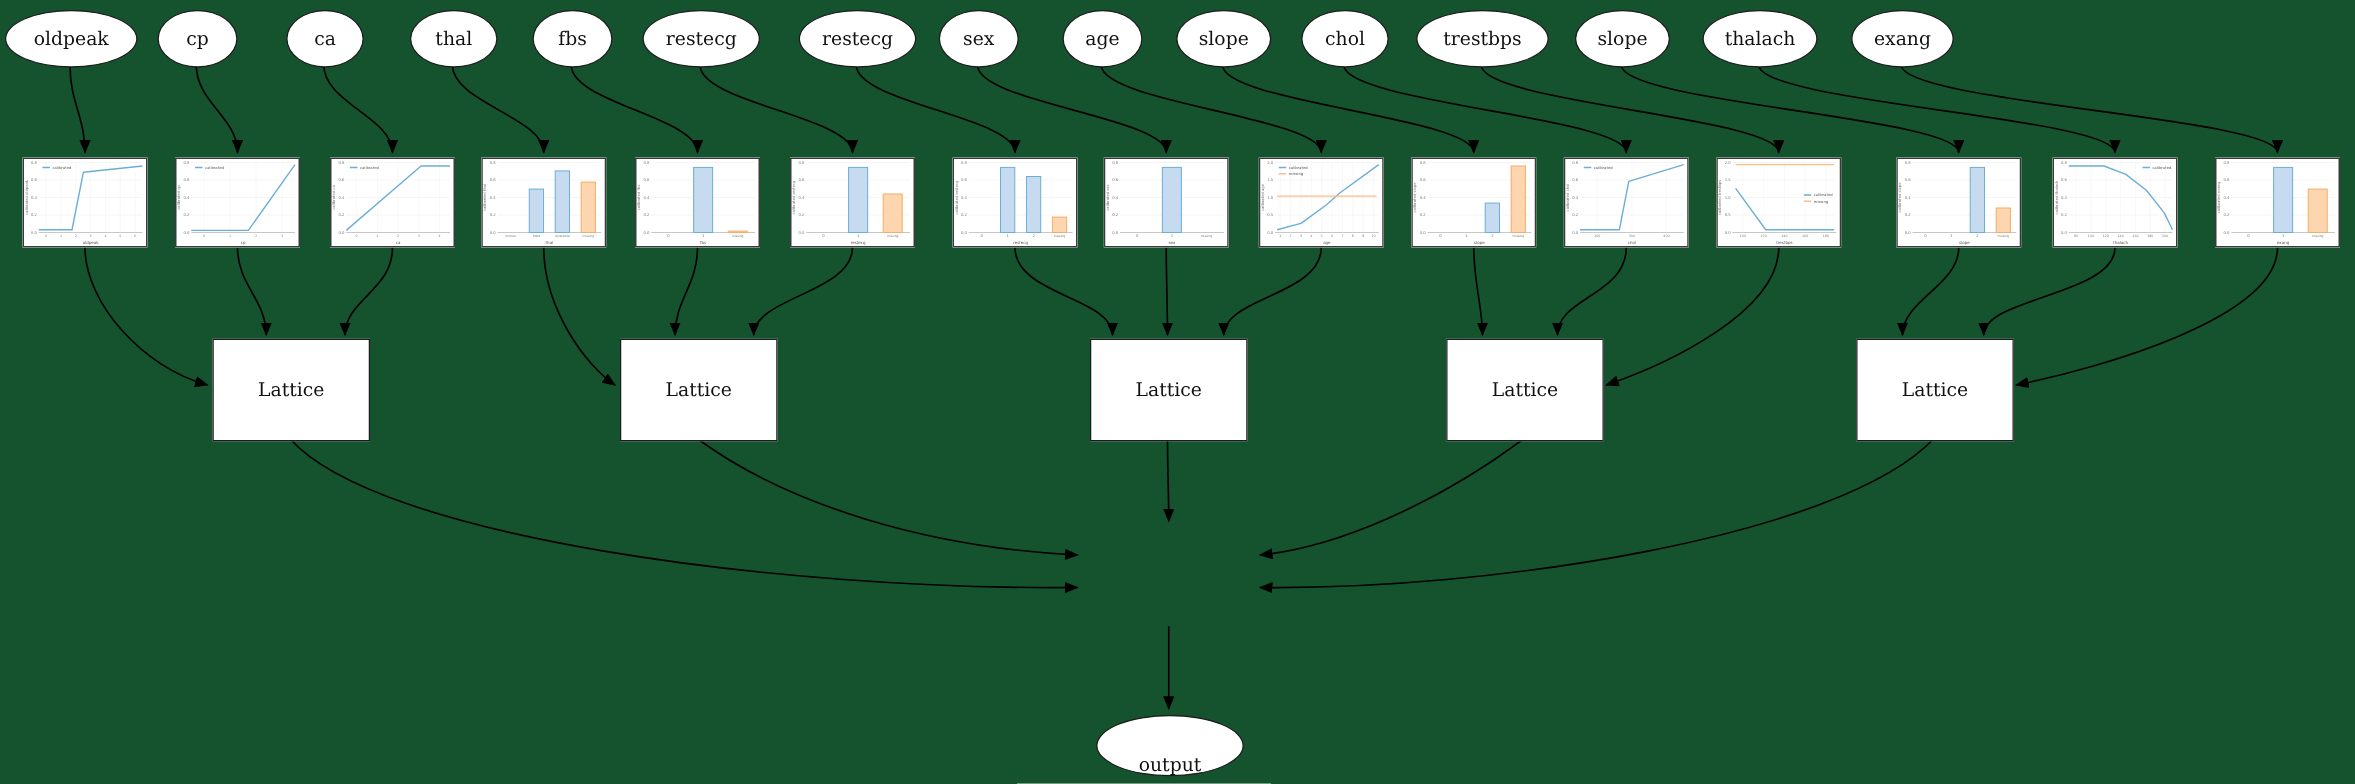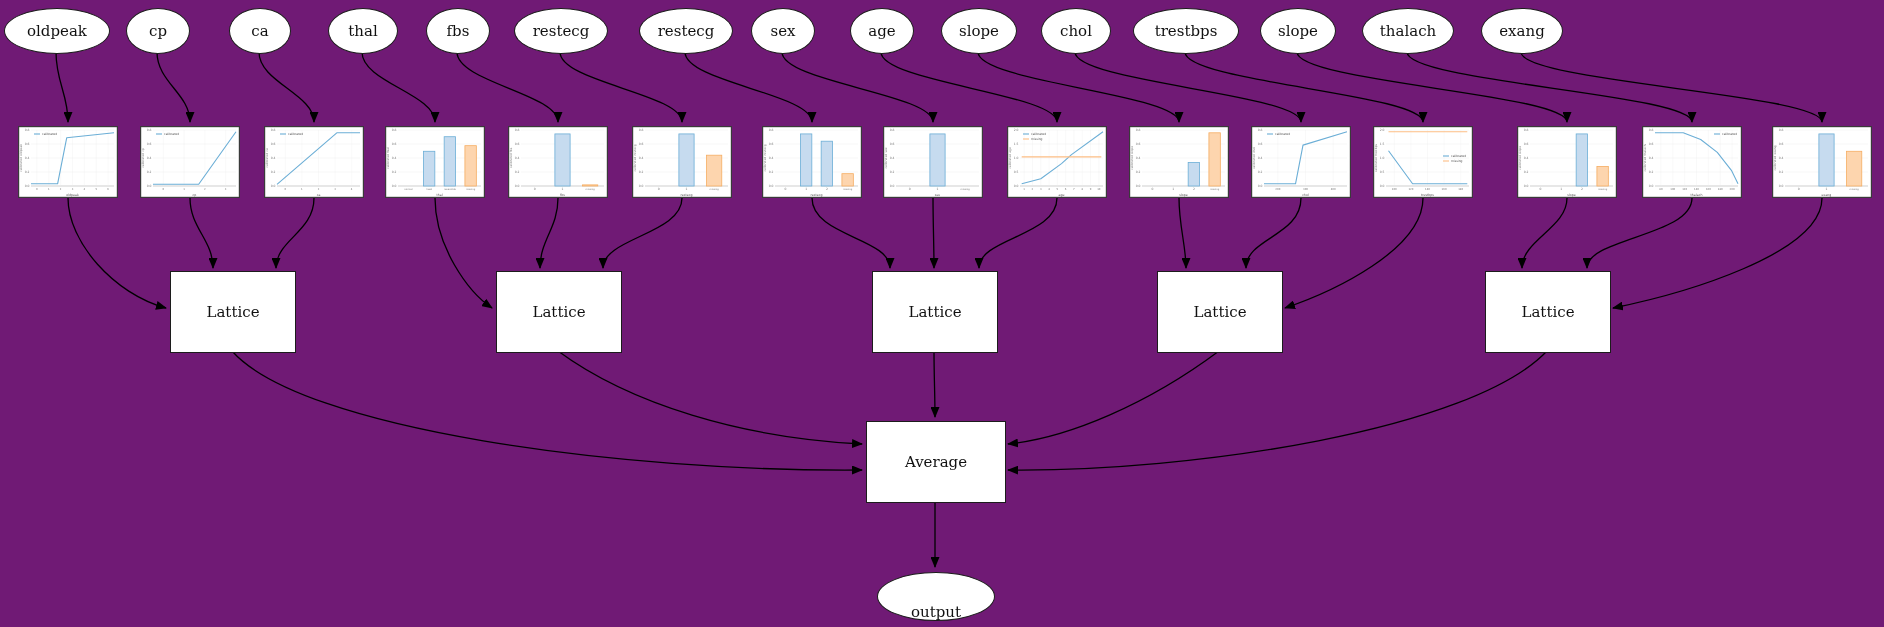--- a/index.html
+++ b/index.html
@@ -1,16 +1,16 @@
 <!DOCTYPE html>
 <html><head>
 <meta charset="utf-8">
 <style>
   html,body{margin:0;padding:0;background:#ffffff;}
-  .canvas{position:relative;width:1884px;height:627px;background:#701a75;overflow:hidden;
+  .canvas{position:relative;width:1884px;height:627px;background:#14532d;overflow:hidden;
           font-family:"DejaVu Serif", serif;}
   .edges{position:absolute;left:0;top:0;z-index:1;}
   .node{position:absolute;z-index:2;display:flex;align-items:center;justify-content:center;
         background:#fff;color:#111;font-size:15px;line-height:1;}
   .ellipse{border:1.6px solid #1c1c1c;border-radius:50%;height:44px;top:8px;}
   .box{border:1.6px solid #1c1c1c;}
   .chart{position:absolute;z-index:2;top:126px;width:100px;height:72px;background:#fff;}
   .chart svg{display:block;}
 </style>
 </head>
@@ -542,21 +542,18 @@
   <div class="node box" style="left:872px;top:271px;width:124px;height:80px;">
       <span>Lattice</span>
     </div>
   <div class="node box" style="left:1157px;top:271px;width:124px;height:80px;">
       <span>Lattice</span>
     </div>
   <div class="node box" style="left:1485px;top:271px;width:124px;height:80px;">
       <span>Lattice</span>
     </div>
 
-  <div class="node box" style="left:866px;top:421px;width:138px;height:80px;">
-      <span>Average</span>
-    </div>
 
   <div class="node ellipse" style="left:877px;top:572px;width:116px;height:47px;align-items:flex-end;">
       <span>output</span>
     </div>
 
 </div>
 
 </body></html>

